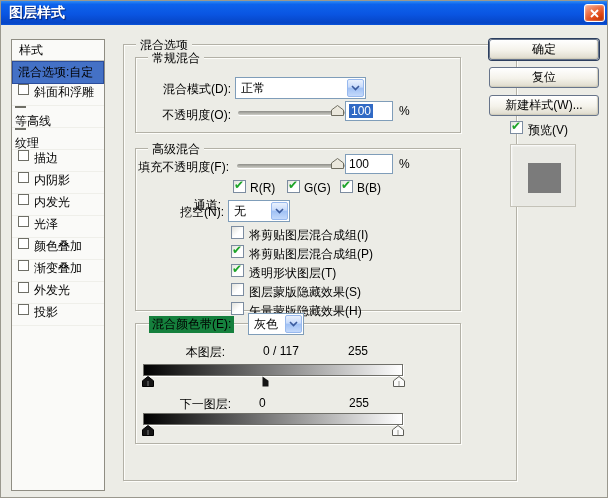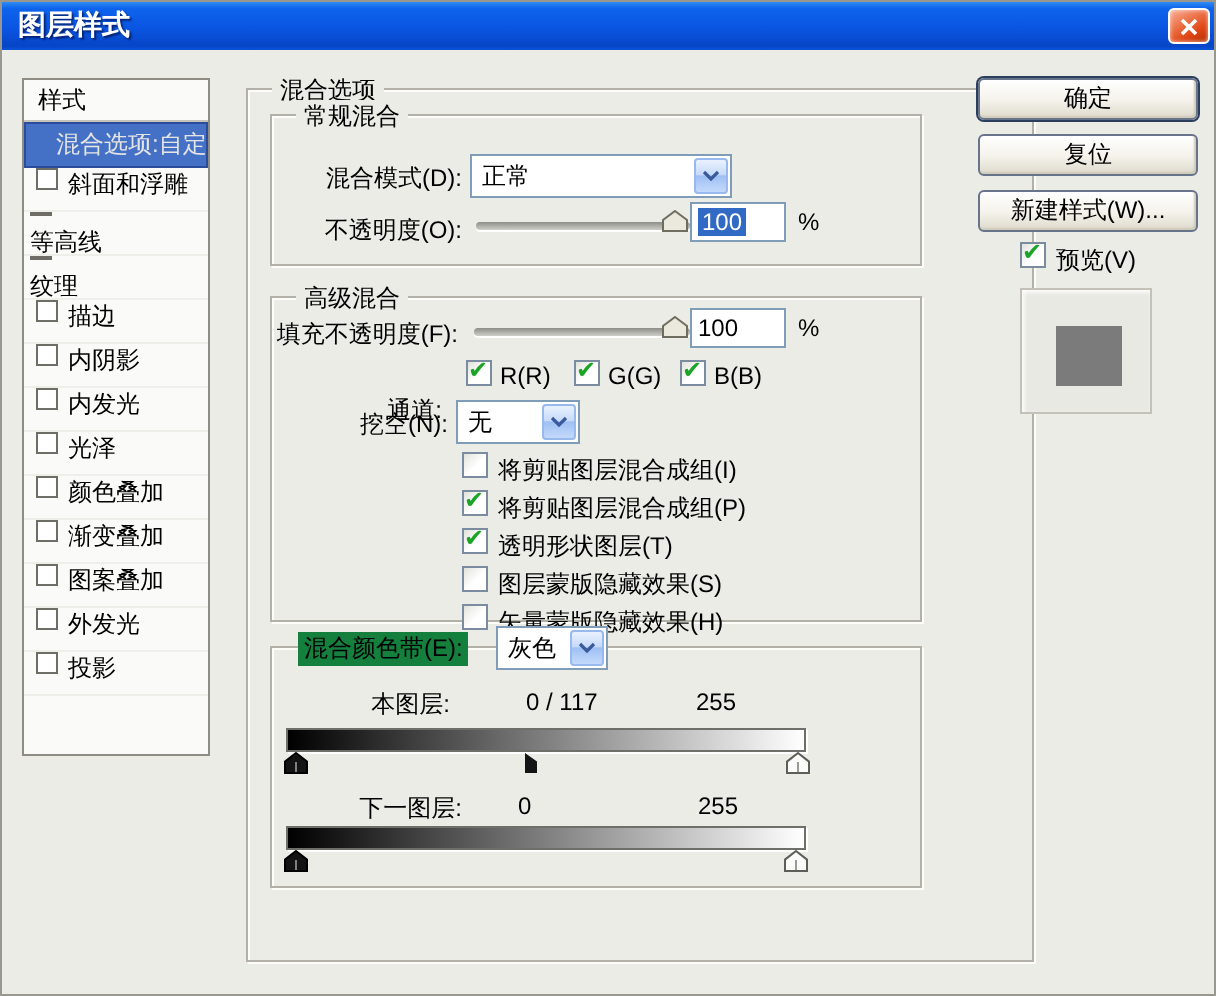--- a/index.html
+++ b/index.html
@@ -16,27 +16,27 @@
   }
   .titlebar .title { color:#fff; font-weight:bold; font-size:14px; text-shadow:1px 1px 1px rgba(0,0,40,.6); }
   .close-btn {
     position:absolute; right:4px; top:3px; width:21px; height:18px; border-radius:3px;
     border:1px solid #fff; background:linear-gradient(150deg,#F7B09A 0%,#EE7850 35%,#DD4412 70%,#B23000 100%);
     display:flex; align-items:center; justify-content:center;
     box-shadow:inset 0 0 2px rgba(255,255,255,.7); cursor:pointer;
   }
   
   .sidebar {
-    position:absolute; left:10px; top:38px; width:94px; height:339px;
+    position:absolute; left:10px; top:38px; width:94px; height:452px;
     background:#FAFAF8; border:1px solid #8F8D83;
   }
   .sb-header { height:21px; line-height:21px; padding-left:7px; border-bottom:1px solid #C6C4BA; }
   .sb-selected {
-    height:23px; line-height:21px; padding-left:15px; background:#4471C6;
-    border:1px solid #2A4C9B; color:#e5e5e5; white-space:nowrap; overflow:hidden;
+    height:23px; line-height:21px; padding-left:5px; background:#4471C6;
+    border:1px solid #2A4C9B; color:#000000; white-space:nowrap; overflow:hidden;
   }
   .sb-item { height:22px; display:flex; align-items:flex-start; gap:5px; padding-left:6px; border-bottom:1px solid #EFEFEA; }
   .sb-item.indent { padding-left:3px;flex-direction:column; }
   .cb-small { width:11px; height:11px; min-width:11px; background:#fff; border:1px solid #6E6E66; }
   
   .groupbox {
     position:absolute; border:1px solid #B3B1A7;
     box-shadow:inset 1px 1px 0 #FDFDFA, 1px 1px 0 #FDFDFA;
   }
   .grouplabel { position:absolute; top:-8px; background:#ECECE6; padding:0 4px; white-space:nowrap; }
@@ -137,24 +137,20 @@
       <span class="cb-small"></span>
       <span>光泽</span>
     </div>
     <div class="sb-item">
       <span class="cb-small"></span>
       <span>颜色叠加</span>
     </div>
     <div class="sb-item">
       <span class="cb-small"></span>
       <span>渐变叠加</span>
-    </div>
-    <div class="sb-item">
-      <span class="cb-small"></span>
-      <span>图案叠加</span>
     </div>
     <div class="sb-item">
       <span class="cb-small"></span>
       <span>外发光</span>
     </div>
     <div class="sb-item">
       <span class="cb-small"></span>
       <span>投影</span>
     </div>
   </div>

